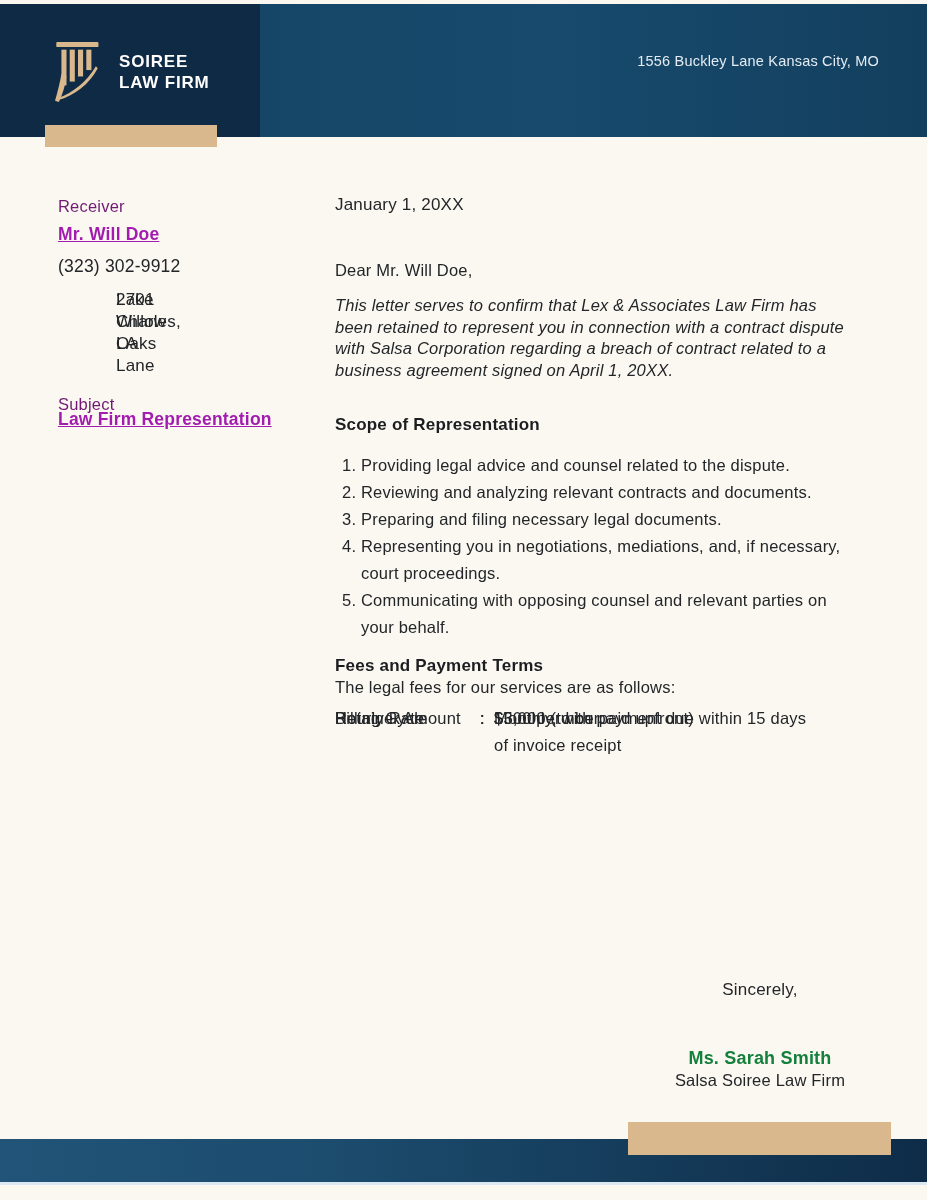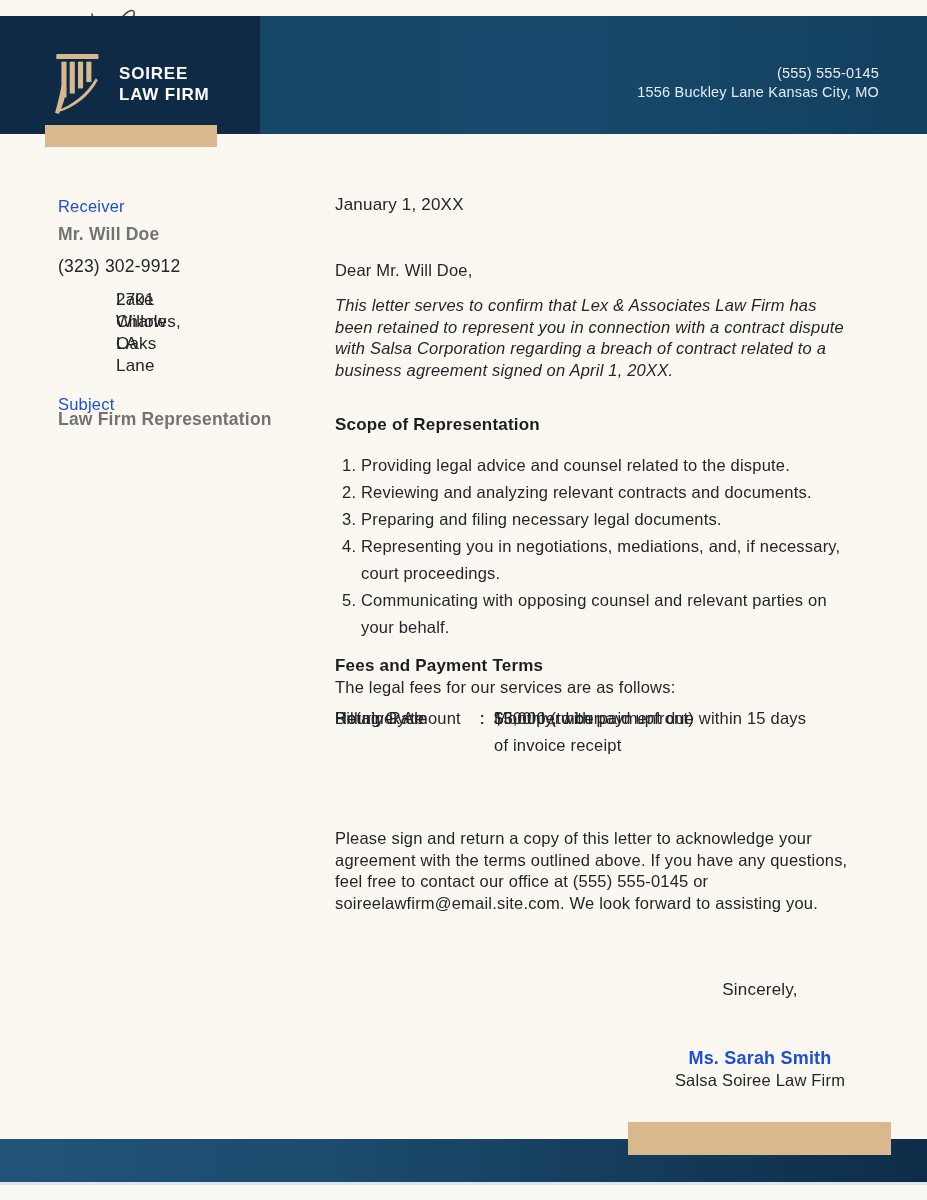--- a/index.html
+++ b/index.html
@@ -8,38 +8,38 @@
     position:relative;
     width:927px; height:1200px;
     background:#fbf8f1;
     font-family:"Liberation Sans", sans-serif;
     color:#232629;
     overflow:hidden;
     letter-spacing:0.2px;
   }
   
   .header {
-    position:absolute; left:0; top:16px; width:927px; height:118px;
+    position:absolute; left:0; top:4px; width:927px; height:133px;
     background:linear-gradient(90deg,#0e2a44 0,#0e2a44 260px,#164667 260px,#174a6d 60%,#133f5e 100%);
   }
   .brand { position:absolute; left:55px; top:38px; display:flex; align-items:center; gap:18px; }
   .brand-icon { width:46px; height:60px; }
   .brand-text { color:#ffffff; font-weight:700; font-size:17px; line-height:21px; letter-spacing:0.8px; }
   .header-contact {
     position:absolute; right:48px; top:48px;
     text-align:right; color:#e4ecf2; font-size:14.5px; line-height:19px; font-weight:400;
   }
   .accent-top {
     position:absolute; left:45px; top:125px; width:172px; height:22px;
     background:#d8b88c; z-index:3;
   }
   
   .leftcol div { position:absolute; left:58px; }
-  .lbl { font-size:16.5px; color:#1d4ed8; }
-  .bold-name { font-weight:700; font-size:17.5px; color:#737373; }
+  .lbl { font-size:16.5px; color:#701a75; }
+  .bold-name { font-weight:700; font-size:17.5px; color:#a21caf;text-decoration:underline; }
   .recv-label { top:197px; }
   .recv-name { top:224px; }
   .recv-phone { top:256px; font-size:17.5px; }
   .recv-address { top:289px; font-size:17px; line-height:22px; }
   .subj-label { top:395px; }
   .subj-value { top:409px; }
   
   .letter div, .letter p, .letter ol { position:absolute; }
   .date { left:335px; top:195px; font-size:17px; }
   .salutation { left:335px; top:261px; font-size:16.5px; }
@@ -54,21 +54,21 @@
     list-style-position:outside;
   }
   .fees-h { top:656px; }
   .fees-intro { left:335px; top:678px; font-size:16.5px; }
   .fees-table { left:335px; top:705px; width:516px; }
   .fee-row { display:grid; grid-template-columns:145px 14px 330px; font-size:16.5px; line-height:27px; }
   .closing { top:828px; }
   
   .signoff { left:680px; top:960px; width:160px; text-align:center; font-size:17px;margin-top:20px; }
   .signature { left:685px; top:986px; width:150px; height:68px; }
-  .signer-name { left:650px; top:1048px; width:220px; text-align:center; font-weight:700; font-size:18px; color:#1d4ed8; }
+  .signer-name { left:650px; top:1048px; width:220px; text-align:center; font-weight:700; font-size:18px; color:#15803d; }
   .signer-org { left:650px; top:1071px; width:220px; text-align:center; font-size:16.5px; }
   
   .footer-bar {
     position:absolute; left:0; top:1139px; width:927px; height:43px;
     background:linear-gradient(90deg,#215478 0,#1c4c6e 35%,#0e2c48 100%);
   }
   .footer-line { position:absolute; left:0; top:1182px; width:927px; height:3px; background:#d9e8f1; }
   .accent-bottom {
     position:absolute; left:628px; top:1122px; width:263px; height:33px;
     background:#d8b88c; z-index:3;
@@ -89,21 +89,20 @@
         <rect x="49" y="12" width="8" height="32"></rect>
         <path d="M0,92 C4,78 8,62 10,50 L18,54 C16,68 12,82 6,94 Z"></path>
         <path d="M4,88 C28,80 50,62 64,38 L67,41 C54,66 30,84 5,91 Z"></path>
       </svg>
       <div class="brand-text">
         <div>SOIREE</div>
         <div>LAW FIRM</div>
       </div>
     </div>
     <div class="header-contact">
-      <div>(555) 555-0145</div>
       <div>1556 Buckley Lane Kansas City, MO</div>
     </div>
   </div>
   <div class="accent-top"></div>
 
   <div class="leftcol">
     <div class="lbl recv-label">Receiver</div>
     <div class="bold-name recv-name">Mr. Will Doe</div>
     <div class="recv-phone">(323) 302-9912</div>
     <div class="recv-address">
@@ -141,21 +140,20 @@
           <span>:</span>
           <span>$5,000 (to be paid upfront)</span>
       </div>
       <div class="fee-row">
         <span>Billing Cycle</span>
           <span>:</span>
           <span>Monthly, with payment due within 15 days of invoice receipt</span>
       </div>
     </div>
 
-    <p class="para closing">Please sign and return a copy of this letter to acknowledge your agreement with the terms outlined above. If you have any questions, feel free to contact our office at (555) 555-0145 or soireelawfirm@email.site.com. We look forward to assisting you.</p>
 
     <div class="signoff">Sincerely,</div>
     <svg class="signature" viewBox="0 0 150 68" fill="none" stroke="#454545" stroke-width="1.6" stroke-linecap="round" xmlns="http://www.w3.org/2000/svg">
       <path d="M8 50 C22 46 40 45 52 46"></path>
       <path d="M48 45 C52 30 40 22 28 27 C16 32 14 44 26 46 C36 48 44 42 48 36"></path>
       <path d="M50 44 C56 38 60 44 66 39 C70 36 72 42 78 38"></path>
       <path d="M84 30 C85 26 86 24 85 28"></path>
       <path d="M92 14 C96 28 98 42 96 52 C95 58 100 60 104 56"></path>
       <path d="M90 36 C98 40 110 34 120 20 C126 12 132 8 134 12 C136 16 128 24 118 30"></path>
       <path d="M112 26 C116 36 120 48 124 58"></path>

